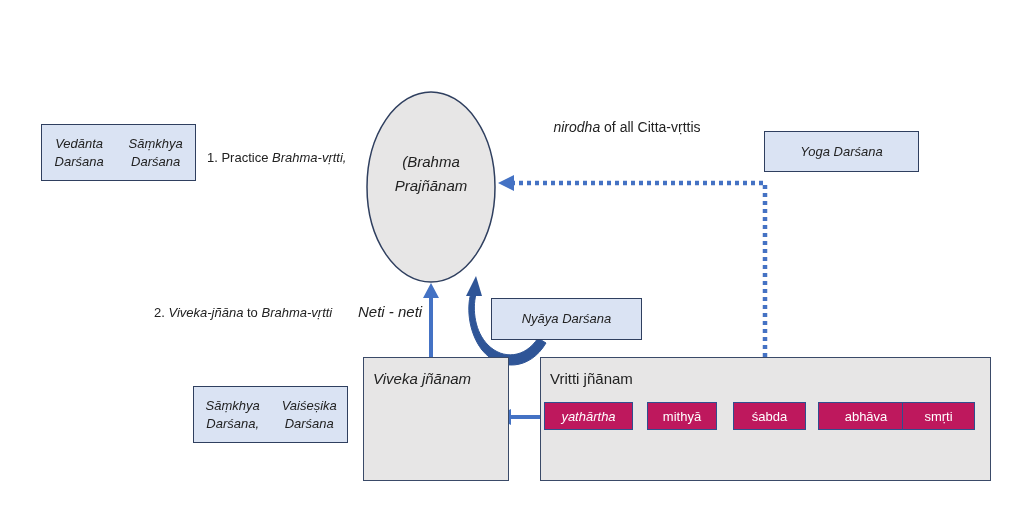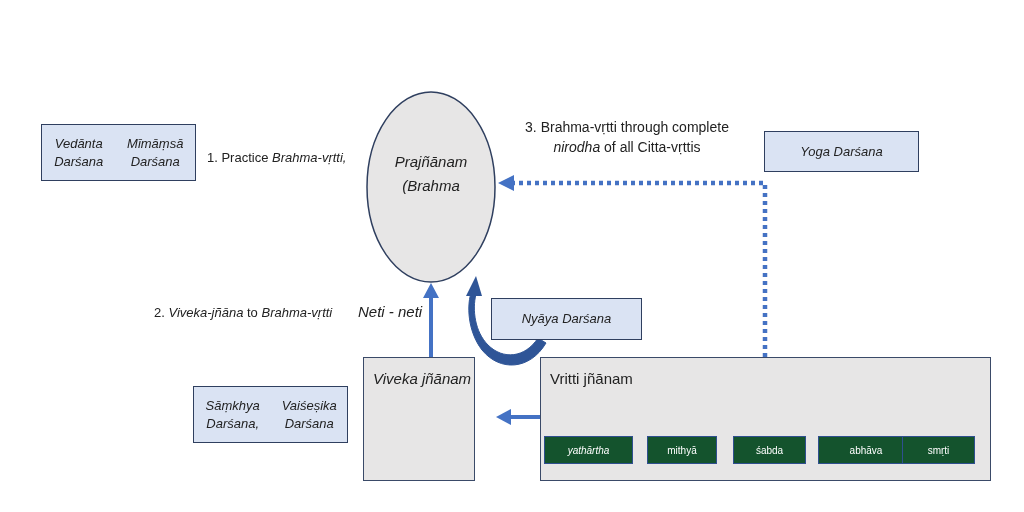--- a/index.html
+++ b/index.html
@@ -3,22 +3,22 @@
 <meta charset="utf-8">
 <style>
   html, body { margin:0; padding:0; background:#ffffff; }
   body { width:1024px; height:512px; position:relative; overflow:hidden;
          font-family:"Liberation Sans", sans-serif; color:#222; }
   .abs { position:absolute; }
   .box-light { position:absolute; background:#dae3f3; border:1.5px solid #2f3f5f;
                box-sizing:border-box; display:flex; align-items:center; justify-content:center;
                text-align:center; font-style:italic; font-size:13px; line-height:18px; color:#222; }
   .box-gray { position:absolute; background:#e7e6e6; border:1.5px solid #3a4a68; box-sizing:border-box; }
-  .chip { position:absolute; top:402px; height:28px; background:#14532d; border:1px solid #2f4f8f;
-          box-sizing:border-box; color:#fff; font-size:10px; display:flex; align-items:center; justify-content:center;margin-top:34px; }
+  .chip { position:absolute; top:402px; height:28px; background:#be185d; border:1px solid #2f4f8f;
+          box-sizing:border-box; color:#fff; font-size:13px; display:flex; align-items:center; justify-content:center; }
   .lbl { position:absolute; font-size:13px; white-space:nowrap; color:#222; }
   .it { font-style:italic; }
   svg { position:absolute; left:0; top:0; }
 </style>
 </head>
 <body>
 
 <svg width="1024" height="512">
   <defs>
     <marker id="ah" markerWidth="6" markerHeight="6" refX="3" refY="3" orient="auto" markerUnits="strokeWidth">
@@ -35,35 +35,34 @@
   <polygon points="431,283 423,298 439,298" fill="#4472c4"></polygon>
 
   <line x1="545" y1="417" x2="510" y2="417" stroke="#4472c4" stroke-width="4"></line>
   <polygon points="496,417 511,409 511,425" fill="#4472c4"></polygon>
 
   <path d="M546,343 C530,370 500,372 482,350 C468,332 466,305 472,290 L476,294 C472,310 475,332 488,345 C503,360 525,358 538,338 Z" fill="#2f5597" stroke="#2f5597" stroke-width="1"></path>
   <polygon points="476,276 466,296 482,296" fill="#2f5597"></polygon>
 </svg>
 
 <div class="abs it" style="left:367px; top:150px; width:128px; text-align:center; font-size:15px; line-height:24px;">
+  <div>(Brahma</div>
   <div>Prajñānam</div>
-  <div>(Brahma</div>
 </div>
 
 <div class="box-light" style="left:41px; top:124px; width:155px; height:57px; flex-direction:row;">
   <div>Vedānta Darśana</div>
-  <div>Mīmāṃsā Darśana</div>
+  <div>Sāṃkhya Darśana</div>
 </div>
 
 <div class="lbl" style="left:207px; top:150px;">
   <span>1. Practice </span><span class="it">Brahma-vṛtti,</span>
 </div>
 
 <div class="lbl" style="left:512px; top:117px; width:230px; text-align:center; font-size:14px; line-height:20px;">
-  <div>3. Brahma-vṛtti through complete</div>
   <div><span class="it">nirodha</span><span> of all Citta-vṛttis</span></div>
 </div>
 
 <div class="box-light" style="left:764px; top:131px; width:155px; height:41px;">
   <span>Yoga Darśana</span>
 </div>
 
 <div class="lbl" style="left:154px; top:305px;">
   <span>2. </span><span class="it">Viveka-jñāna</span><span> to </span><span class="it">Brahma-vṛtti</span>
 </div>
@@ -72,21 +71,21 @@
 
 <div class="box-light" style="left:491px; top:298px; width:151px; height:42px;">
   <span>Nyāya Darśana</span>
 </div>
 
 <div class="box-light" style="left:193px; top:386px; width:155px; height:57px; flex-direction:row;">
   <div>Sāṃkhya Darśana,</div>
   <div>Vaiśeṣika Darśana</div>
 </div>
 
-<div class="box-gray" style="left:363px; top:357px; width:112px; height:124px;text-decoration:underline;">
+<div class="box-gray" style="left:363px; top:357px; width:146px; height:124px;text-decoration:underline;">
   <div class="it" style="position:absolute; left:9px; top:12px; font-size:15px;">Viveka jñānam</div>
 </div>
 
 <div class="box-gray" style="left:540px; top:357px; width:451px; height:124px;">
   <div style="position:absolute; left:9px; top:12px; font-size:15px;">Vritti jñānam</div>
 </div>
 
 <div class="chip it" style="left:544px; width:89px;">
   <span>yathārtha</span>
   </div>

